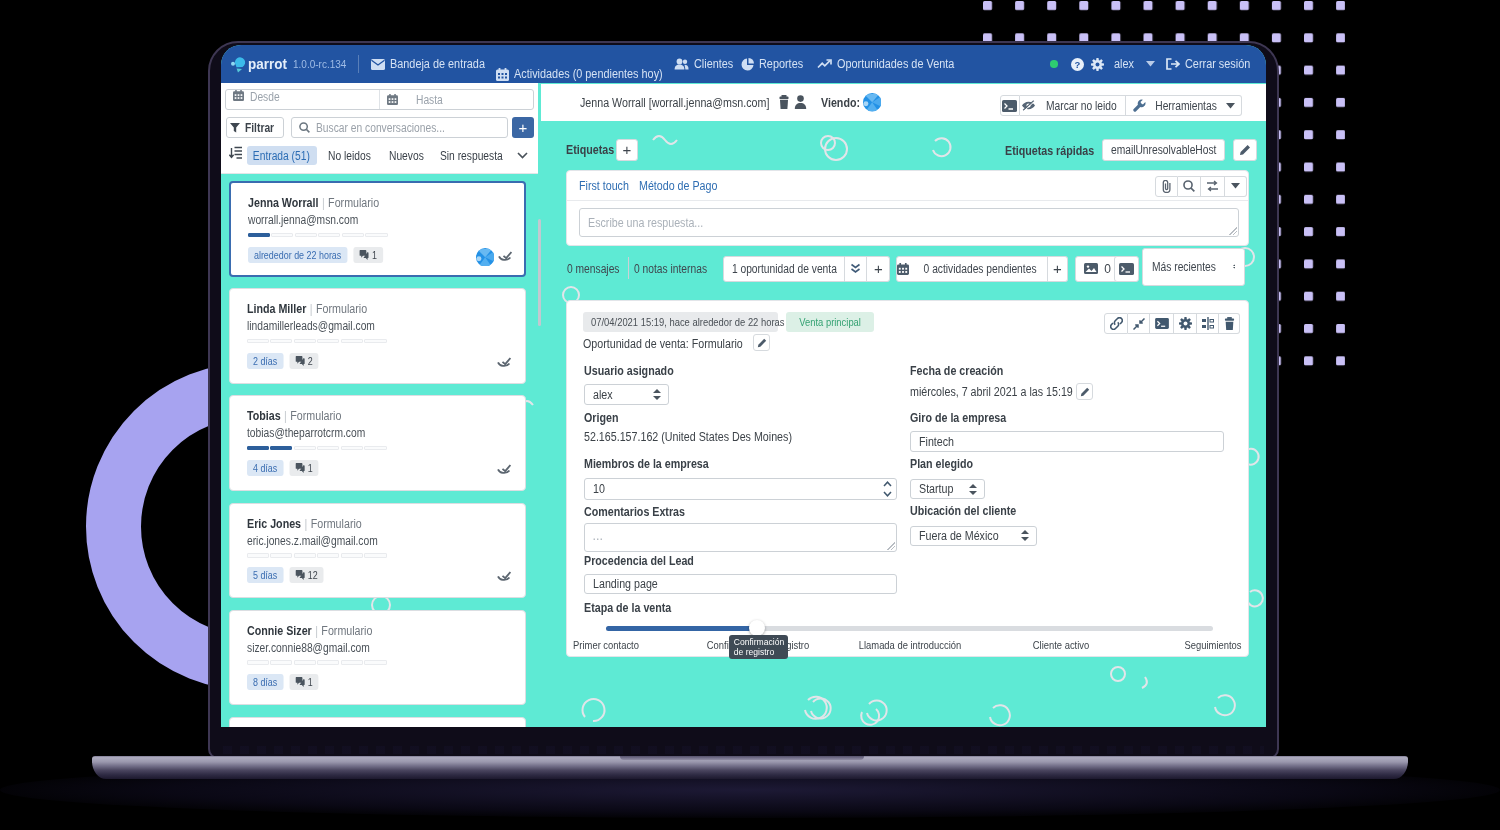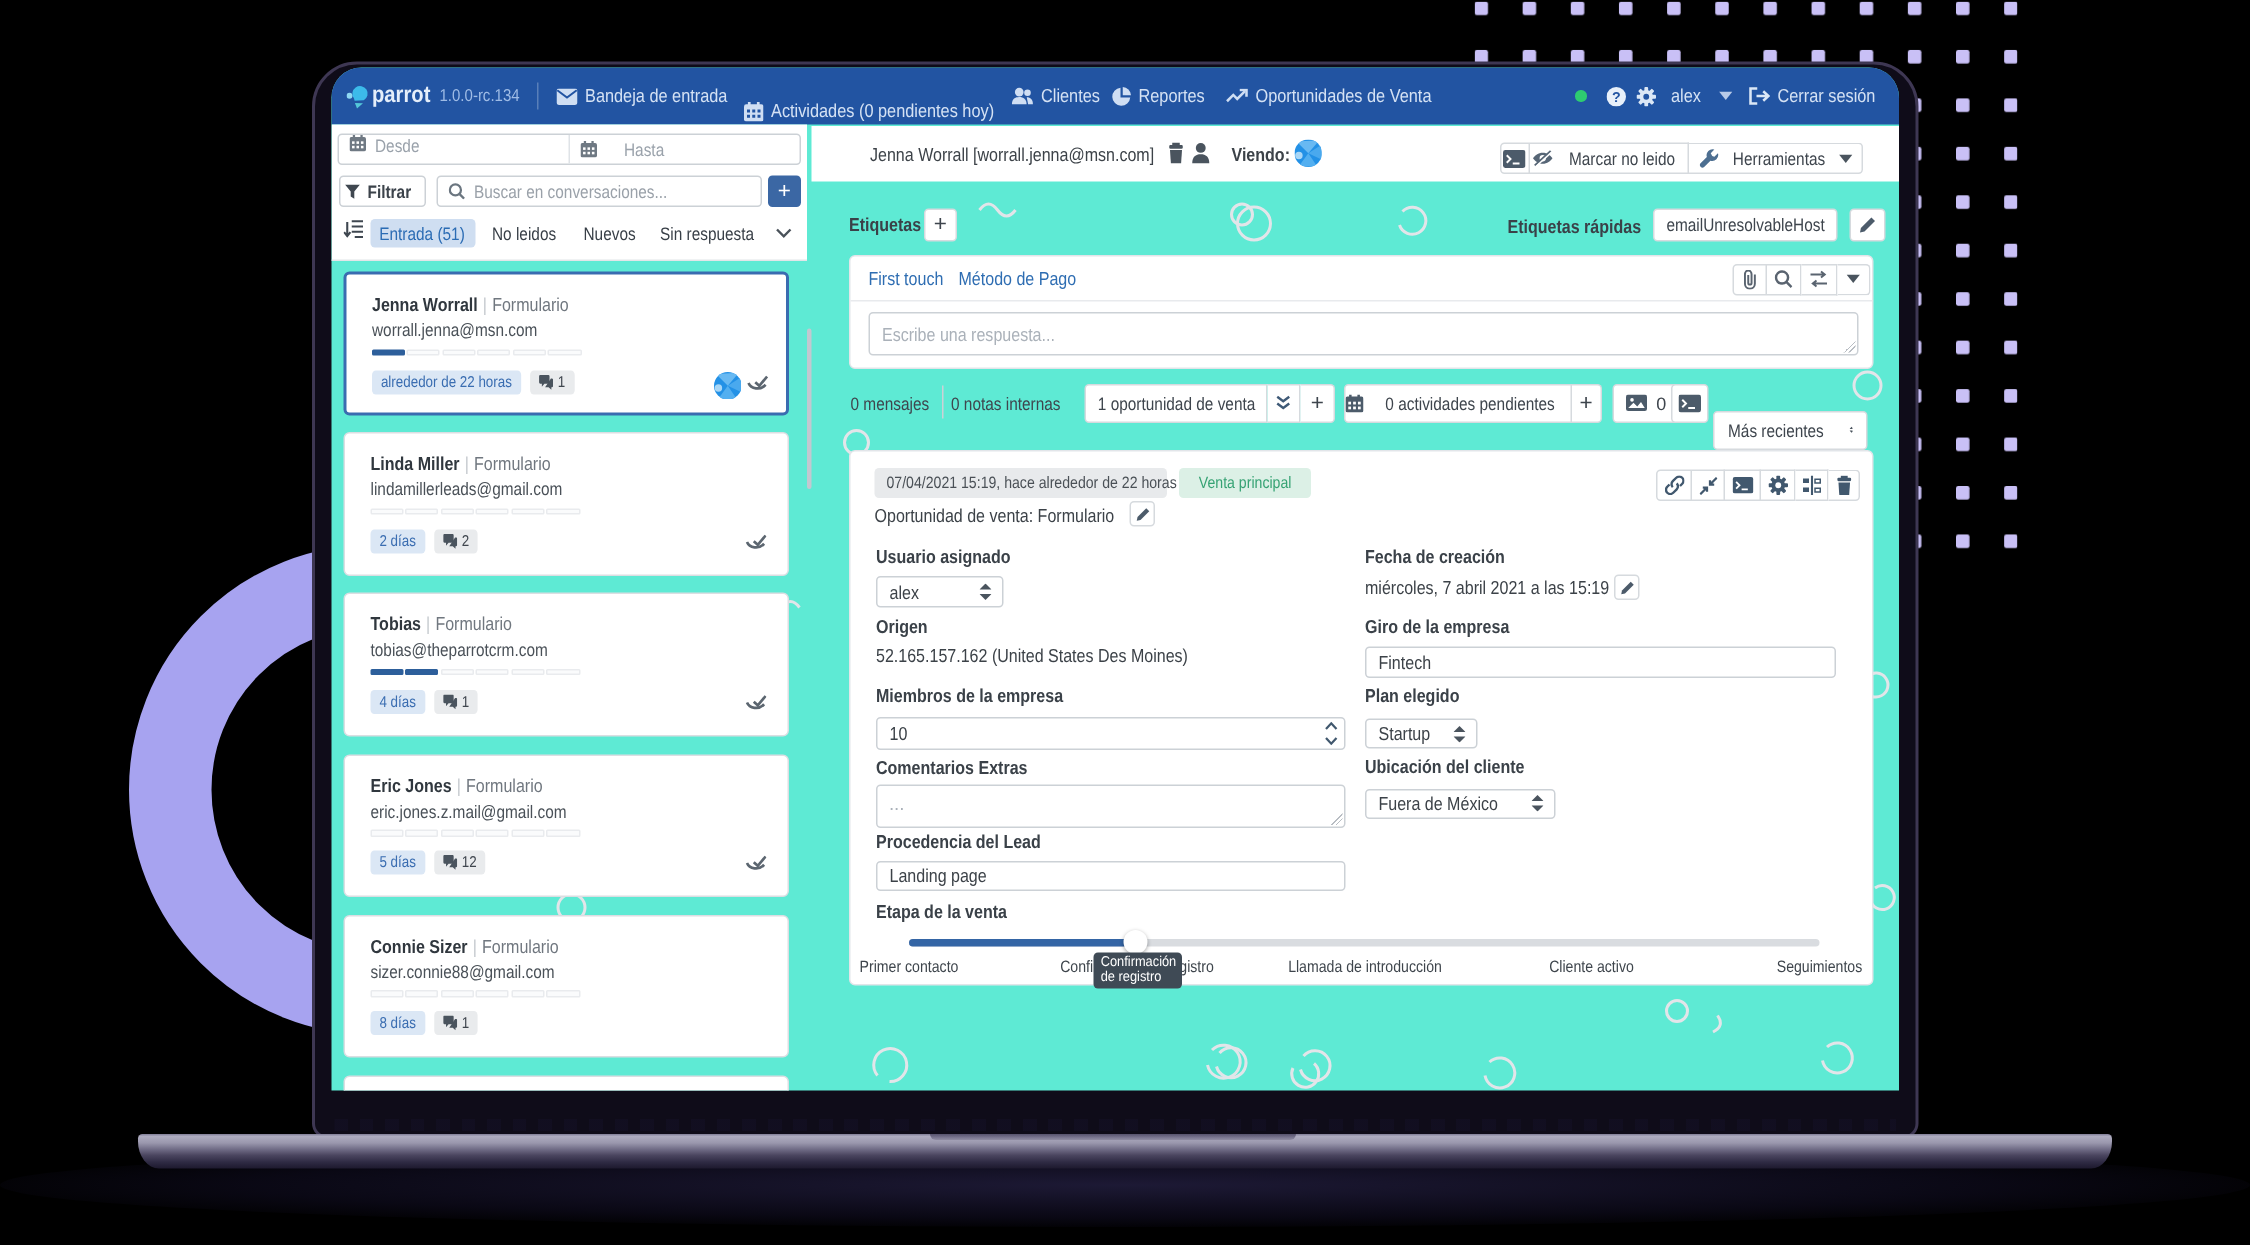--- a/index.html
+++ b/index.html
@@ -590,21 +590,21 @@
       </div>
       <div class="grp" style="left:576.3px;top:173.3px;height:26px;">
         <div class="b only" style="padding:0 4px;">
             <svg width="15" height="12" viewBox="0 0 15 12">
               <rect width="15" height="12" rx="1.6" fill="#4c5b6a"></rect>
               <path d="M2.5 3.5 L5 6 L2.5 8.5" stroke="#fff" stroke-width="1.3" fill="none"></path>
               <path d="M6.5 9 H11" stroke="#fff" stroke-width="1.3"></path>
             </svg>
           </div>
       </div>
-      <div class="grp" style="left:603.9px;top:191px;height:26px;">
+      <div class="grp" style="left:603.9px;top:165px;height:38px;">
         <div class="b only" style="width:103.5px;justify-content:space-between;padding:0 9px;">
             <span class="cx">Más recientes</span>
             <svg width="8" height="11" viewBox="0 0 8 11">
               <path d="M0 4 H8 L4 0 Z" fill="#4a545e"></path>
               <path d="M0 7 H8 L4 11 Z" fill="#4a545e"></path>
             </svg>
           </div>
       </div>
 
       <div class="abs" id="bigcard" style="left:28px;top:217.3px;width:683px;height:357px;background:#fff;border:1px solid #e2e5e9;border-radius:4px;">

